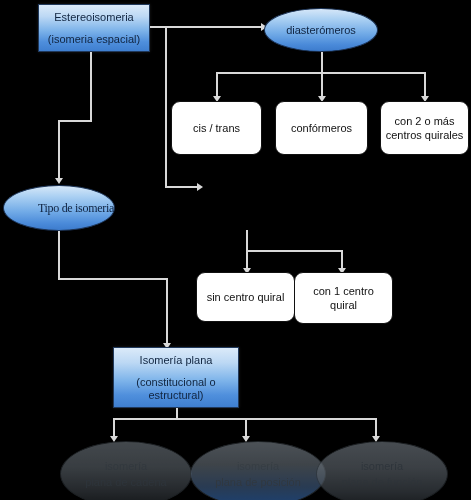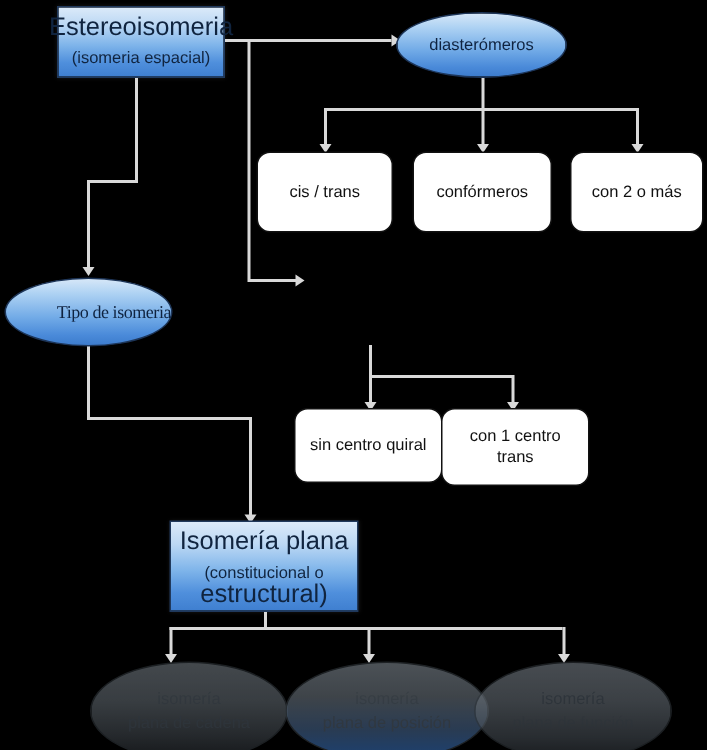--- a/index.html
+++ b/index.html
@@ -13,21 +13,21 @@
   .node{position:absolute;box-sizing:border-box;display:flex;flex-direction:column;
         align-items:center;justify-content:center;text-align:center;}
 
   
   .bluebox{
     background:linear-gradient(to bottom,#dbeaf9 0%,#bcd8f4 25%,#7eb4ea 55%,#4f8fdc 80%,#3f7fd0 100%);
     border:1px solid #20395c;
     color:#10243f;
     box-shadow:0 0 3px rgba(255,255,255,.10);
   }
-  .bluebox .l1{font-size:17px;line-height:13px;}
+  .bluebox .l1{font-size:11px;line-height:13px;}
   .bluebox .l2{font-size:11px;line-height:13px;margin-top:9px;}
 
   
   .blueoval{
     border-radius:50%;
     background:linear-gradient(to bottom,#d6e7f8 0%,#aed2f3 22%,#72abe7 58%,#4a8ad9 85%,#3d7ccd 100%);
     border:1px solid #1d3558;
     color:#0f2340;
     font-size:11px;
   }
@@ -128,34 +128,35 @@
   <div class="node whitebox" style="left:171px;top:101px;width:91px;height:54px;">
     <span>cis / trans</span>
   </div>
 
   <div class="node whitebox" style="left:275px;top:101px;width:93px;height:54px;">
     <span>confórmeros</span>
   </div>
 
   <div class="node whitebox" style="left:380px;top:101px;width:89px;height:54px;">
     <span>con 2 o más</span>
+    <span>centros quirales</span>
   </div>
 
   <div class="node blueoval oval-serif" style="left:3px;top:185px;width:112px;height:46px;align-items:flex-end;">
     <span>Tipo de isomeria</span>
   </div>
 
 
   <div class="node whitebox" style="left:196px;top:272px;width:99px;height:50px;">
     <span>sin centro quiral</span>
   </div>
 
   <div class="node whitebox" style="left:294px;top:272px;width:99px;height:52px;">
     <span>con 1 centro</span>
-    <span>trans</span>
+    <span>quiral</span>
   </div>
 
   <div class="node bluebox" style="left:113px;top:347px;width:126px;height:61px;">
     <span class="l1">Isomería plana</span>
     <span class="l2">(constitucional o</span>
     <span class="l1">estructural)</span>
   </div>
 
   <div class="node fadeoval v1" style="left:60px;top:441px;width:132px;height:66px;">
     <span class="t1">isomería</span>

